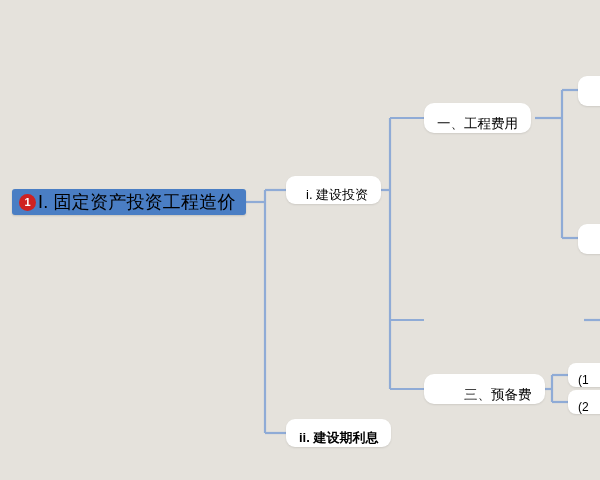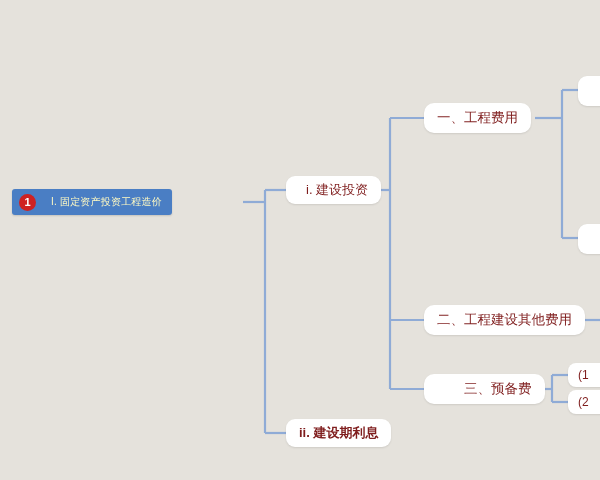--- a/index.html
+++ b/index.html
@@ -51,35 +51,35 @@
     font-size: 11px;
     font-weight: bold;
     display: flex;
     align-items: center;
     justify-content: center;
     flex: 0 0 auto;
     margin-right: 2px;
     line-height: 1;
   }
   .root-label {
-    color: #fef9c3;
-    font-size: 10px;
+    color: #000000;
+    font-size: 18px;
     letter-spacing: 0.2px;
-    margin-left: 13px;
   }
   
   .node-box {
     background: #ffffff;
     border-radius: 9px;
     height: 28px;
     padding: 0 13px;
     justify-content: center;
-    color: #7f1d1d;
+    color: #000000;
     font-size: 13px;
     box-shadow: 0 1px 2px rgba(0,0,0,0.10);
+    align-items: flex-end;
   }
   .node-box.lvl3 {
     height: 30px;
     font-size: 13.5px;
     border-radius: 10px;
   }
   .node-box.lvl4 {
     height: 24px;
     font-size: 12px;
     border-radius: 8px;
@@ -133,23 +133,20 @@
   </div>
 
   <div class="node node-box" style="left:286px; top:419px;font-weight:bold;">
     <span>ii. 建设期利息</span>
   </div>
 
   <div class="node node-box lvl3" style="left:424px; top:103px;">
     <span>一、工程费用</span>
   </div>
 
-  <div class="node node-box lvl3" style="left:424px; top:305px;">
-    <span>二、工程建设其他费用</span>
-  </div>
 
   <div class="node node-box lvl3" style="left:424px; top:374px;padding-left:40px;">
     <span>三、预备费</span>
   </div>
 
   <div class="node node-box lvl4" style="left:568px; top:363px; width:46px;">
     <span>(1</span>
   </div>
 
   <div class="node node-box lvl4" style="left:568px; top:390px; width:46px;">

